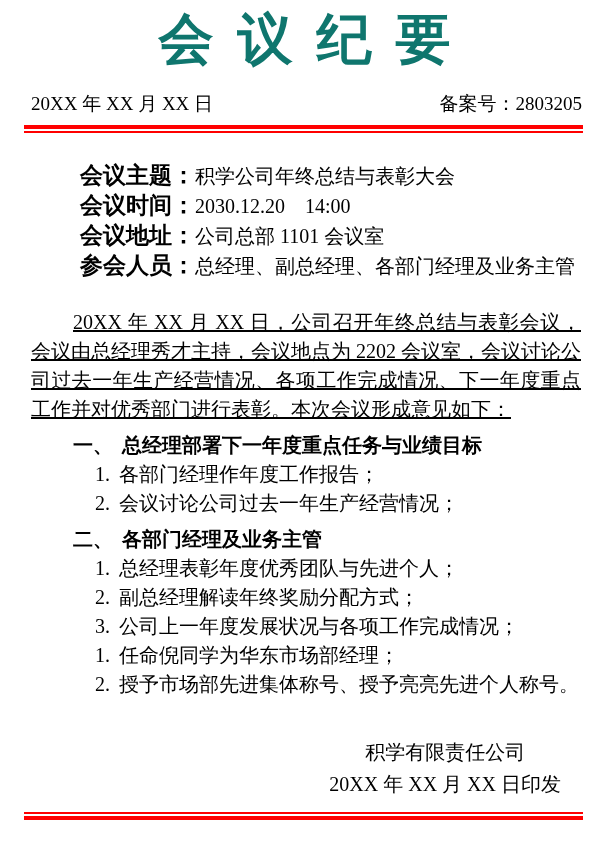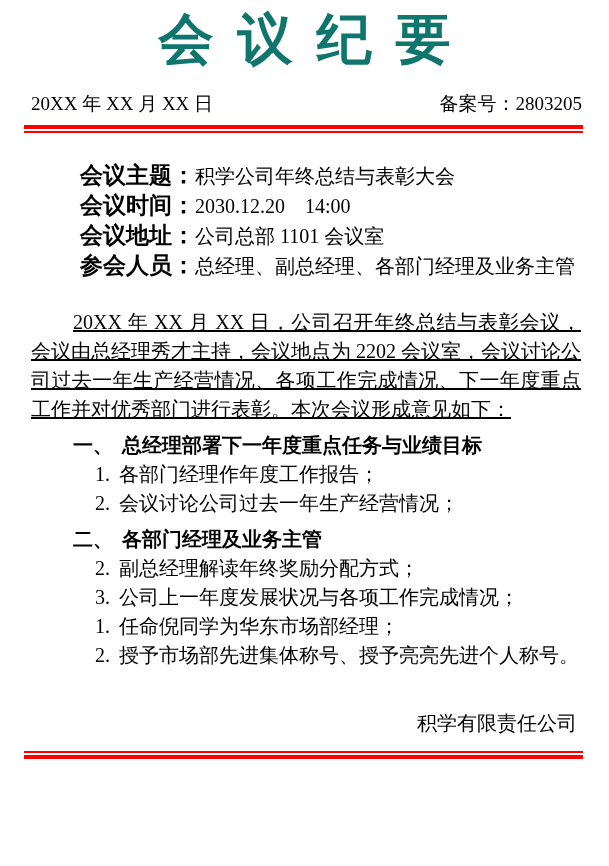--- a/index.html
+++ b/index.html
@@ -65,21 +65,21 @@
   }
   .section-heading .heading-no { margin-right: 9px; }
   .list-item {
     margin: 0 28px 0 95px;
     font-size: 20px;
     line-height: 29px;
   }
   .list-item .item-num { margin-right: 9px; }
   .footer-block {
     margin-top: 37px;
-    margin-right: 32px;
+    margin-right: 48px;
     text-align: right;
   }
   .footer-inner {
     display: inline-block;
     text-align: center;
     font-size: 20px;
     line-height: 32px;
   }
 </style>
 </head>
@@ -123,37 +123,41 @@
     <div class="list-item">
       <span class="item-num">2.</span><span>会议讨论公司过去一年生产经营情况；</span>
     </div>
   </div>
 
   <div>
     <div class="section-heading">
       <span class="heading-no">二、</span><span>各部门经理及业务主管</span>
     </div>
     <div class="list-item">
+      <span class="item-num">1.</span><span>总经理表彰年度优秀团队与先进个人；</span>
+    </div>
+    <div class="list-item">
       <span class="item-num">2.</span><span>副总经理解读年终奖励分配方式；</span>
     </div>
     <div class="list-item">
       <span class="item-num">3.</span><span>公司上一年度发展状况与各项工作完成情况；</span>
     </div>
   </div>
 
   <div>
     <div class="list-item">
       <span class="item-num">1.</span><span>任命倪同学为华东市场部经理；</span>
     </div>
     <div class="list-item">
       <span class="item-num">2.</span><span>授予市场部先进集体称号、授予亮亮先进个人称号。</span>
     </div>
   </div>
 
   <div class="footer-block">
     <div class="footer-inner">
       <div>积学有限责任公司</div>
+      <div>20XX 年 XX 月 XX 日印发</div>
     </div>
   </div>
 
   <div class="rule rule-bottom"></div>
 
 </div>
 
 </body></html>

